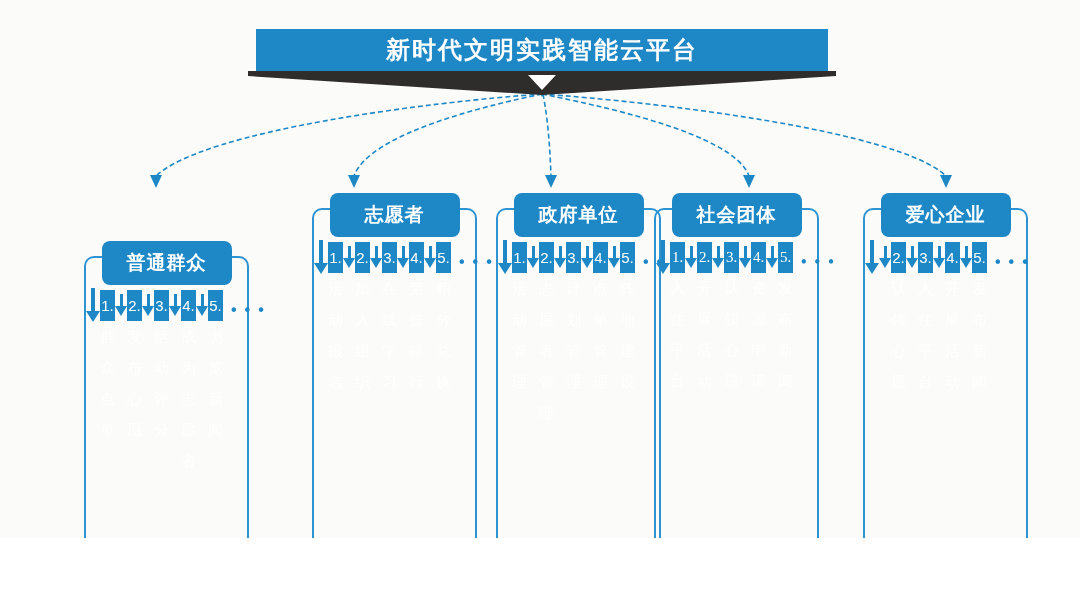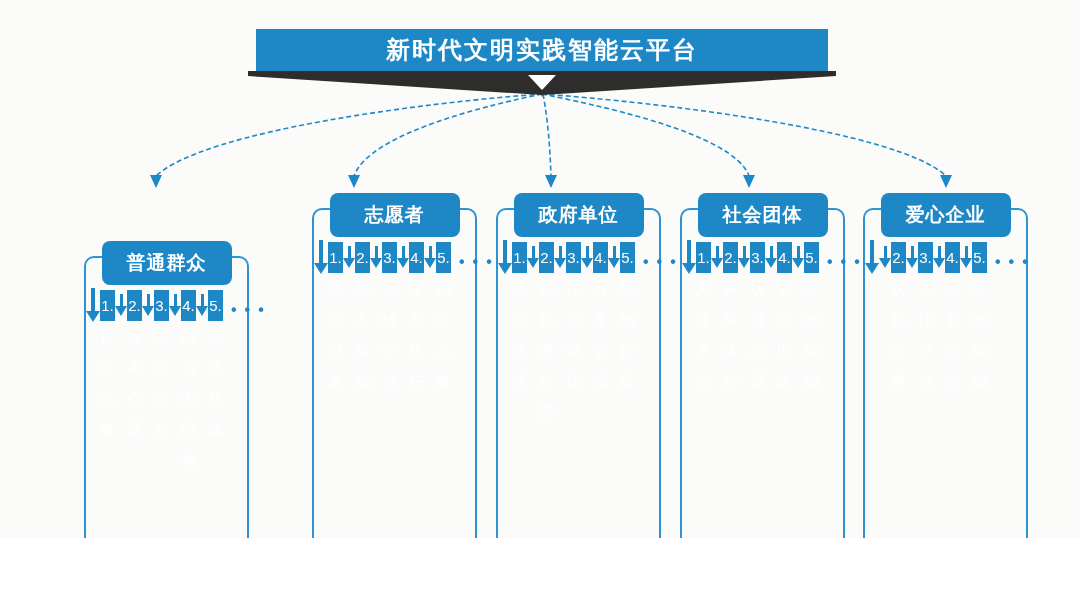--- a/index.html
+++ b/index.html
@@ -181,21 +181,21 @@
           </div>
           <div class="item">4.点单管理</div>
           <div class="arrow arrow-small">
             <div class="stem"></div>
             <div class="head"></div>
           </div>
           <div class="item">5.阵地建设</div>
           <div class="dots">•••</div>
         </div>
       </div>
-      <div class="column" style="left: 680px;">
+      <div class="column" style="left: 654px; font-family: Liberation Serif, serif;">
         <div class="col-header">社会团体</div>
         <div class="stack">
           <div class="arrow arrow-big">
             <div class="stem"></div>
             <div class="head"></div>
           </div>
           <div class="item">1.入住平台</div>
           <div class="arrow arrow-small">
             <div class="stem"></div>
             <div class="head"></div>

